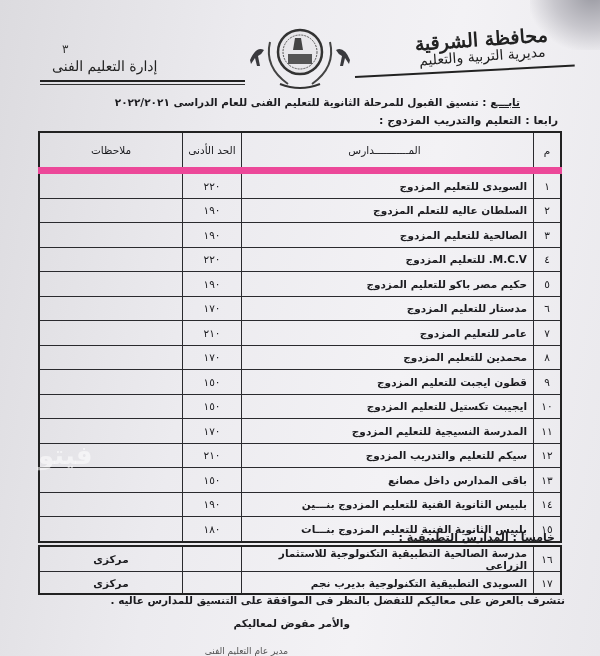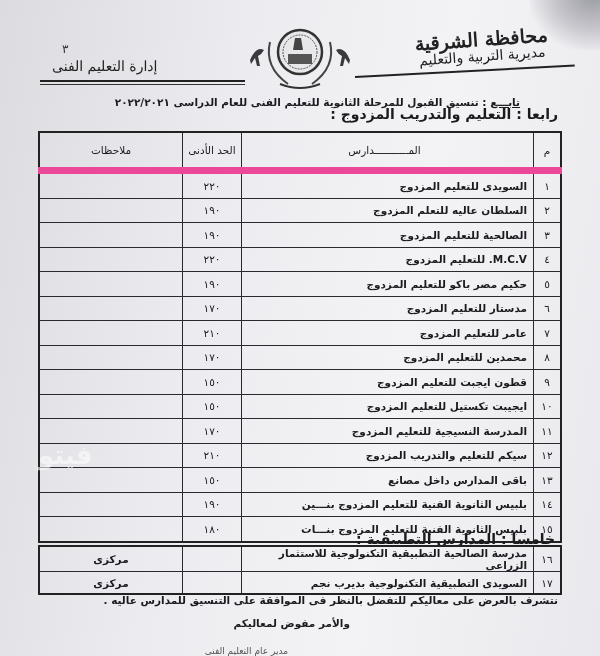--- a/index.html
+++ b/index.html
@@ -22,36 +22,36 @@
   .hdr-left { position:absolute; left:52px; top:58px; font-family:"DejaVu Serif", serif; font-size:14px; color:#222; }
   .page-num { position:absolute; left:62px; top:42px; font-size:12px; color:#333; }
   .hdr-line { position:absolute; height:0; border-top:2px solid #222; }
   .hdr-line.l1 { left:40px; top:80px; width:205px; }
   .hdr-line.l1b { left:40px; top:84px; width:205px; border-top:1px solid #333; }
   .hdr-line.r1 { left:355px; top:76px; width:220px; transform:rotate(-3deg); transform-origin:left; }
   .logo { position:absolute; left:240px; top:22px; width:120px; height:70px; }
   
   .t1 { position:absolute; right:80px; top:96px; font-size:10.5px; font-weight:bold; }
   .t1 .u { text-decoration:underline; }
-  .t2 { position:absolute; right:42px; top:106px; font-size:14px; font-weight:bold; }
+  .t2 { position:absolute; right:42px; top:114px; font-size:11px; font-weight:bold; }
   
   table.grid { position:absolute; border-collapse:collapse; direction:rtl; }
   table.grid td, table.grid th { border:1px solid #2a2a2e; padding:0; font-size:10.5px; }
   .main { right:38px; top:131px; width:524px; border:2px solid #222; }
   .main th { height:34px; font-weight:normal; font-size:10px; }
   .main .hdr-row th { border-bottom:7px solid #ec4899; }
   .main td { height:23.5px; }
   .c-no { width:26px; text-align:center; }
   .c-name { width:285px; text-align:right; padding-right:6px !important; font-weight:bold; font-size:10.5px;margin-top:36px; }
   .c-min { width:58px; text-align:center; letter-spacing:1px; }
   .c-notes { text-align:center; }
-  .sec5 { position:absolute; right:45px; top:531px; font-size:14px; font-weight:bold; }
+  .sec5 { position:absolute; right:45px; top:531px; font-size:11px; font-weight:bold; }
   .app { right:38px; top:545px; width:524px; border:2px solid #222; }
   .app td { height:21px; }
-  .foot1 { position:absolute; right:42px; top:594px; font-size:10.5px; font-weight:bold; }
+  .foot1 { position:absolute; right:35px; top:594px; font-size:10.5px; font-weight:bold; }
   .foot2 { position:absolute; right:250px; top:617px; font-size:10.5px; font-weight:bold; }
   .foot3 { position:absolute; right:312px; top:646px; font-size:9px; color:#555; }
   .watermark { position:absolute; left:38px; top:440px; font-size:26px; font-weight:bold; color:rgba(255,255,255,0.55); letter-spacing:1px; }
 </style>
 </head>
 <body>
 
 <div class="page">
   <div class="corner-shadow"></div>
 

